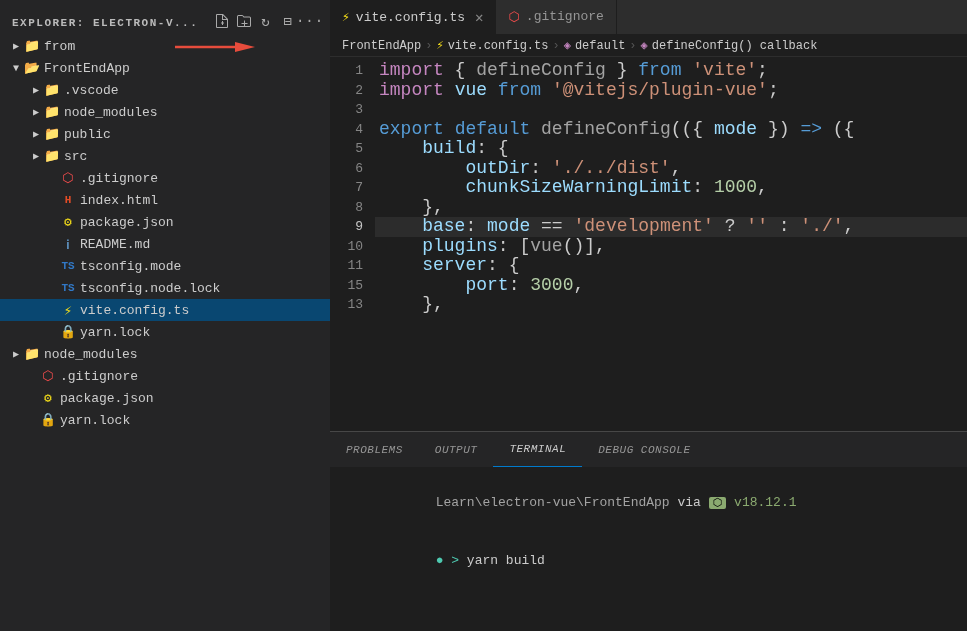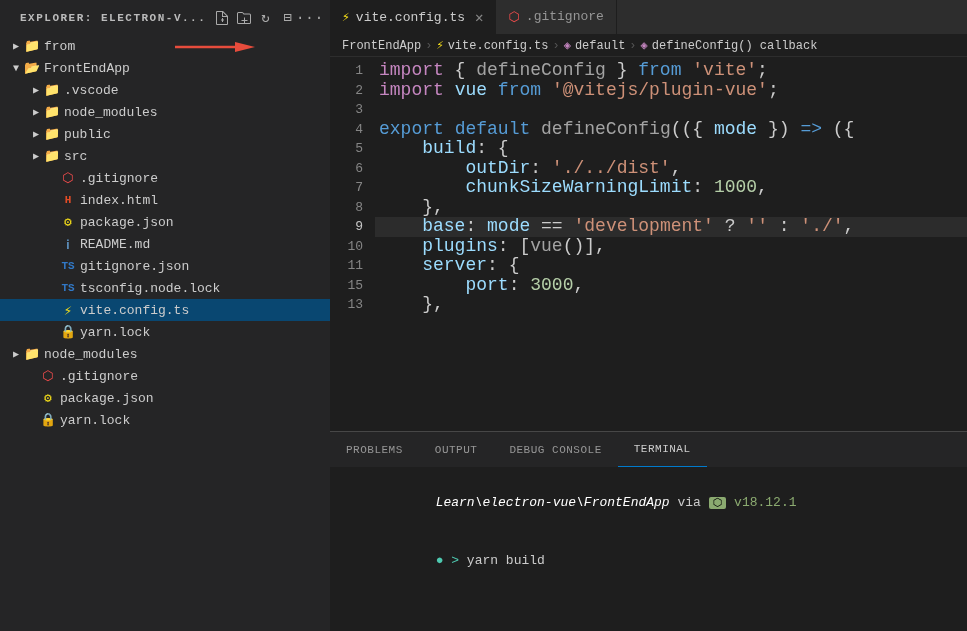--- a/index.html
+++ b/index.html
@@ -26,29 +26,28 @@
       width: 330px;
       background: #252526;
       display: flex;
       flex-direction: column;
       flex-shrink: 0;
       overflow: hidden;
     }
 
     .sidebar-header {
       display: flex;
-      align-items: center;
+      align-items: flex-end;
       padding: 6px 12px;
       font-size: 11px;
       color: #bbbbbb;
       text-transform: uppercase;
       letter-spacing: 1px;
       height: 35px;
       flex-shrink: 0;
-      margin-left: 8px;
     }
 
     .sidebar-header-title {
       flex: 1;
       font-size: 11px;
       font-weight: 700;
       letter-spacing: 1.5px;
     }
 
     .sidebar-icons {
@@ -268,20 +267,21 @@
     .panel-tab {
       padding: 0 16px;
       height: 35px;
       display: flex;
       align-items: center;
       font-size: 11px;
       text-transform: uppercase;
       color: #969696;
       cursor: pointer;
       letter-spacing: 0.5px;
+      font-style: italic;
     }
 
     .panel-tab.active {
       color: #cccccc;
       border-bottom: 1px solid #007acc;
     }
 
     .terminal-content {
       flex: 1;
       overflow-y: auto;
@@ -289,21 +289,21 @@
       font-size: 13px;
       line-height: 1.5;
       background: #1e1e1e;
     }
 
     .term-line {
       white-space: pre;
       display: block;
     }
 
-    .term-path { color: #ffffff; font-style: italic; }
+    .term-path { color: #a3a3a3; }
     .term-via { color: #cccccc; }
     .term-version { color: #8baa70; }
     .term-cmd { color: #cccccc; }
     .term-dollar { color: #cccccc; }
     .term-bold { font-weight: bold; color: #cccccc; }
 
     
     .dist-row-wrapper {
       position: relative;
     }
@@ -406,21 +406,21 @@
 
       <div class="tree-item" style="padding-left: 44px;">
         <span class="tree-arrow" style="visibility:hidden">▶</span>
         <span class="tree-icon" style="color:#75beff;">ℹ</span>
         <span class="tree-label">README.md</span>
       </div>
 
       <div class="tree-item" style="padding-left: 44px;">
         <span class="tree-arrow" style="visibility:hidden">▶</span>
         <span class="tree-icon" style="color:#3178c6; font-size:11px; font-weight:bold;">TS</span>
-        <span class="tree-label">gitignore.json</span>
+        <span class="tree-label">tsconfig.mode</span>
       </div>
 
       <div class="tree-item" style="padding-left: 44px;">
         <span class="tree-arrow" style="visibility:hidden">▶</span>
         <span class="tree-icon" style="color:#3178c6; font-size:11px; font-weight:bold;">TS</span>
         <span class="tree-label">tsconfig.node.lock</span>
       </div>
 
       <div class="tree-item active" style="padding-left: 44px;">
         <span class="tree-arrow" style="visibility:hidden">▶</span>
@@ -556,22 +556,22 @@
           <div class="code-line">
             <span class="op">    </span><span class="punc">},</span>
           </div>
         </div>
       </div>
 
       <div class="panel">
         <div class="panel-tabs">
           <div class="panel-tab">PROBLEMS</div>
           <div class="panel-tab">OUTPUT</div>
+          <div class="panel-tab active">TERMINAL</div>
           <div class="panel-tab">DEBUG CONSOLE</div>
-          <div class="panel-tab active">TERMINAL</div>
         </div>
         <div class="terminal-content">
           <span class="term-line">
             <span class="term-path">Learn\electron-vue\FrontEndApp</span><span class="term-via"> via </span><span style="background:#8baa70; color:#000; padding:0 4px; border-radius:2px; font-size:11px;">⬡</span><span class="term-version"> v18.12.1</span>
           </span>
           <span class="term-line">
             <span style="color:#4ec9b0;">●</span><span style="color:#4ec9b0;"> &gt; </span><span class="term-cmd">yarn build</span>
           </span>
           <span class="term-line"></span>
 

